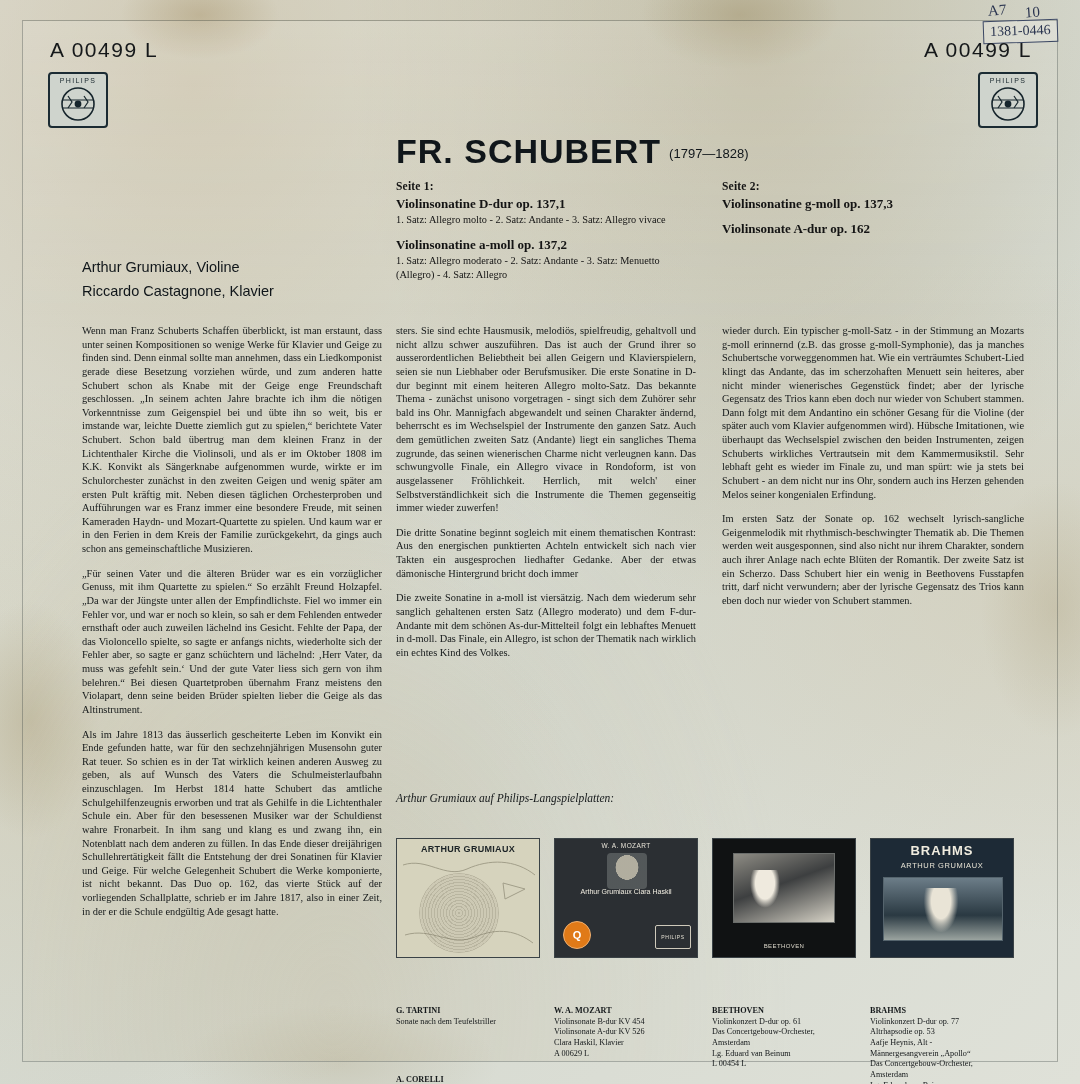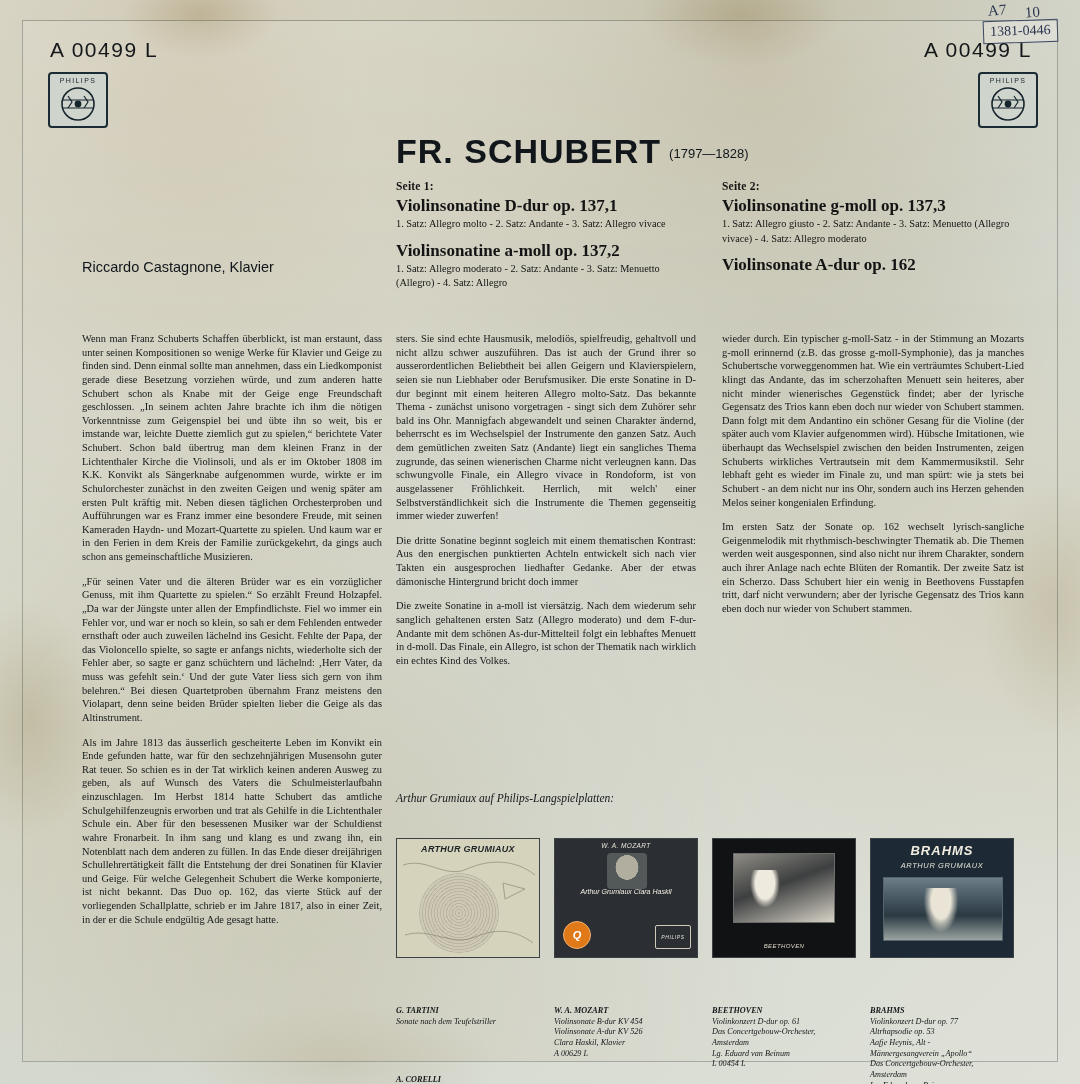--- a/index.html
+++ b/index.html
@@ -84,21 +84,21 @@
   #title .years{
     font-size:13px;font-weight:normal;letter-spacing:0;
     vertical-align:5px;margin-left:8px;
   }
 
   .sidecol{position:absolute;font-family:"Liberation Serif", serif;color:#141414;}
   #side1{left:396px;top:180px;width:300px;}
   #side2{left:722px;top:180px;width:300px;}
   .side-head{font-size:11.5px;font-weight:bold;margin-bottom:4px;letter-spacing:.2px;}
   .work{margin-bottom:9px;}
-  .work .wtitle{font-size:17px;font-weight:bold;font-style:normal;margin-bottom:1px;}
+  .work .wtitle{font-size:13px;font-weight:bold;font-style:normal;margin-bottom:1px;}
   .work .mvts{font-size:10.3px;line-height:1.42;}
 
   
   #performers{
     position:absolute;left:82px;top:256px;width:290px;
     font-family:"Liberation Sans", sans-serif;
     font-size:14.5px;line-height:1.65;color:#10161a;
   }
 
   
@@ -106,28 +106,28 @@
     position:absolute;top:324px;width:296px;
     font-size:10.4px;line-height:1.31;
     text-align:justify;
     color:#15191a;
     font-family:"Liberation Serif", serif;
     hyphens:auto;
   }
   #col1{left:82px;width:300px;}
   #col2{left:396px;width:300px;}
   #col3{left:722px;width:302px;}
-  .col p{margin:8px 0 11px 0;}
+  .col p{margin:0 0 11px 0;}
 
   
   #disc-head{
     position:absolute;left:396px;top:792px;
     font-size:11.5px;font-style:italic;color:#14181a;
   }
-  #covers{position:absolute;left:396px;top:838px;width:628px;height:230px;font-style:italic;}
+  #covers{position:absolute;left:396px;top:838px;width:628px;height:230px;}
   .cover{position:absolute;top:0;width:142px;}
   .cover .art{
     width:142px;height:118px;
     border:1px solid #3a4246;
     position:relative;overflow:hidden;
   }
   .cover .cap{
     margin-top:6px;
     font-size:8.2px;line-height:1.3;
     font-family:"Liberation Serif", serif;
@@ -275,28 +275,28 @@
     <div class="work">
       <div class="wtitle">Violinsonatine a-moll op. 137,2</div>
       <div class="mvts">1. Satz: Allegro moderato  -  2. Satz: Andante  -  3. Satz: Menuetto (Allegro)  -  4. Satz: Allegro</div>
     </div>
   </div>
 
   <div class="sidecol" id="side2">
     <div class="side-head">Seite 2:</div>
     <div class="work">
       <div class="wtitle">Violinsonatine g-moll op. 137,3</div>
-      <div class="mvts">1. Satz: Allegro giusto  -  2. Satz: Andante  -  3. Satz: Menuetto (Allegro vivace)  -  4. Satz: Allegro moderato</div>
     </div>
     <div class="work">
       <div class="wtitle">Violinsonate A-dur op. 162</div>
     </div>
   </div>
 
   <div id="performers">
+    <div>Arthur Grumiaux, Violine</div>
     <div>Riccardo Castagnone, Klavier</div>
   </div>
 
   <div class="col" id="col1">
     <p>Wenn man Franz Schuberts Schaffen überblickt, ist man erstaunt, dass unter seinen Kompositionen so wenige Werke für Klavier und Geige zu finden sind. Denn einmal sollte man annehmen, dass ein Liedkomponist gerade diese Besetzung vorziehen würde, und zum anderen hatte Schubert schon als Knabe mit der Geige enge Freundschaft geschlossen. „In seinem achten Jahre brachte ich ihm die nötigen Vorkenntnisse zum Geigenspiel bei und übte ihn so weit, bis er imstande war, leichte Duette ziemlich gut zu spielen,“ berichtete Vater Schubert. Schon bald übertrug man dem kleinen Franz in der Lichtenthaler Kirche die Violinsoli, und als er im Oktober 1808 im K.K. Konvikt als Sängerknabe aufgenommen wurde, wirkte er im Schulorchester zunächst in den zweiten Geigen und wenig später am ersten Pult kräftig mit. Neben diesen täglichen Orchesterproben und Aufführungen war es Franz immer eine besondere Freude, mit seinen Kameraden Haydn- und Mozart-Quartette zu spielen. Und kaum war er in den Ferien in dem Kreis der Familie zurückgekehrt, da gings auch schon ans gemeinschaftliche Musizieren.</p>
     <p>„Für seinen Vater und die älteren Brüder war es ein vorzüglicher Genuss, mit ihm Quartette zu spielen.“ So erzählt Freund Holzapfel. „Da war der Jüngste unter allen der Empfindlichste. Fiel wo immer ein Fehler vor, und war er noch so klein, so sah er dem Fehlenden entweder ernsthaft oder auch zuweilen lächelnd ins Gesicht. Fehlte der Papa, der das Violoncello spielte, so sagte er anfangs nichts, wiederholte sich der Fehler aber, so sagte er ganz schüchtern und lächelnd: ‚Herr Vater, da muss was gefehlt sein.‘ Und der gute Vater liess sich gern von ihm belehren.“ Bei diesen Quartetproben übernahm Franz meistens den Violapart, denn seine beiden Brüder spielten lieber die Geige als das Altinstrument.</p>
     <p>Als im Jahre 1813 das äusserlich gescheiterte Leben im Konvikt ein Ende gefunden hatte, war für den sechzehnjährigen Musensohn guter Rat teuer. So schien es in der Tat wirklich keinen anderen Ausweg zu geben, als auf Wunsch des Vaters die Schulmeisterlaufbahn einzuschlagen. Im Herbst 1814 hatte Schubert das amtliche Schulgehilfenzeugnis erworben und trat als Gehilfe in die Lichtenthaler Schule ein. Aber für den besessenen Musiker war der Schuldienst wahre Fronarbeit. In ihm sang und klang es und zwang ihn, ein Notenblatt nach dem anderen zu füllen. In das Ende dieser dreijährigen Schullehrertätigkeit fällt die Entstehung der drei Sonatinen für Klavier und Geige. Für welche Gelegenheit Schubert die Werke komponierte, ist nicht bekannt. Das Duo op. 162, das vierte Stück auf der vorliegenden Schallplatte, schrieb er im Jahre 1817, also in einer Zeit, in der er die Schule endgültig Ade gesagt hatte.</p>
   </div>
 
   <div class="col" id="col2">

